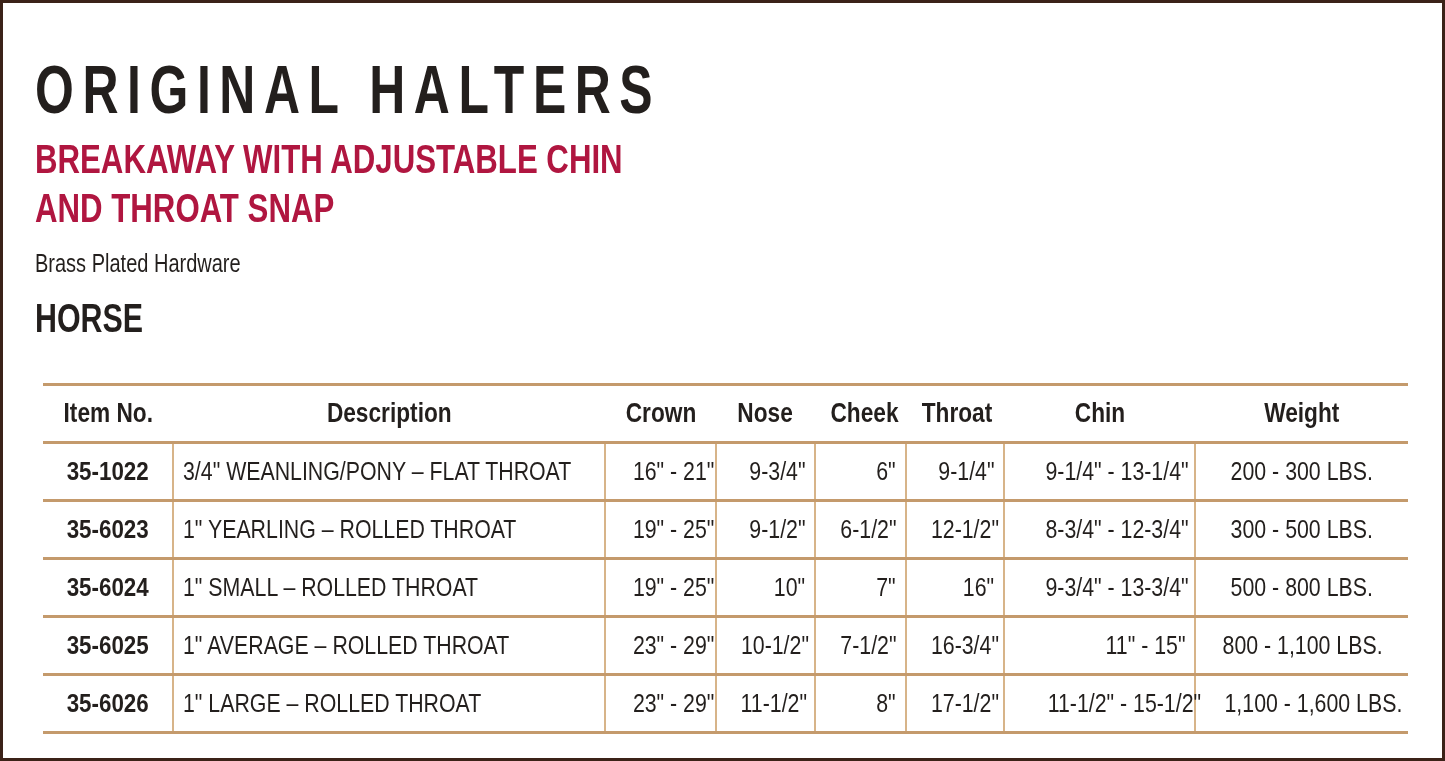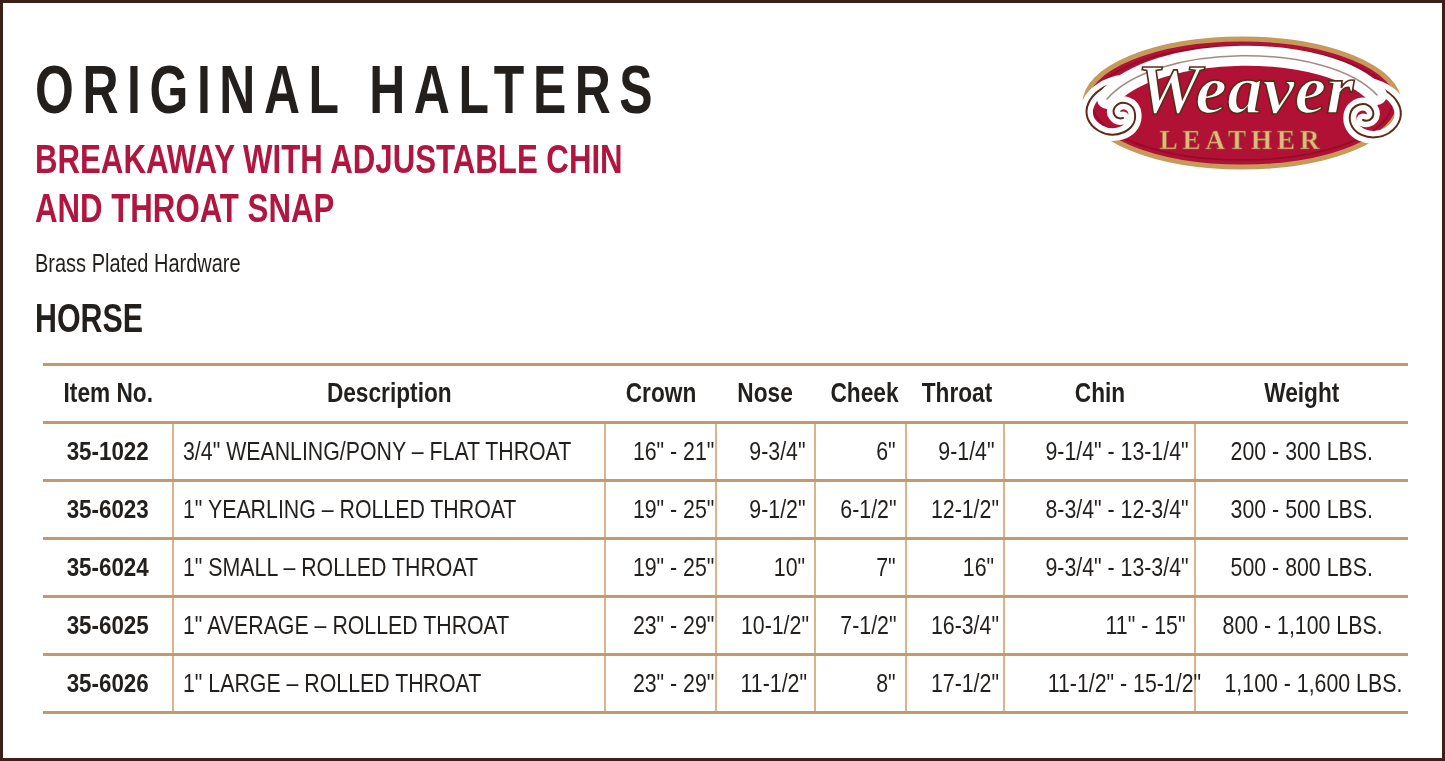--- a/index.html
+++ b/index.html
@@ -82,21 +82,21 @@
     top: 18px;
     width: 355px;
     height: 165px;
   }
   .logo-wrap svg { display: block; width: 100%; height: 100%; }
 
   
   .table-wrap {
     position: absolute;
     left: 40px;
-    top: 360px;
+    top: 380px;
     width: 1365px;
   }
 
   table.spec {
     width: 1365px;
     border-collapse: collapse;
     table-layout: fixed;
   }
 
   table.spec th, table.spec td {
@@ -168,44 +168,20 @@
     <div class="title">ORIGINAL HALTERS</div>
 
     <div class="subtitle">BREAKAWAY WITH ADJUSTABLE CHIN
 AND THROAT SNAP</div>
 
     <div class="hardware">Brass Plated Hardware</div>
 
     <div class="animal">HORSE</div>
   </div>
 
-  <div class="logo-wrap">
-    <svg viewBox="0 0 355 165" xmlns="http://www.w3.org/2000/svg">
-
-      <ellipse cx="177" cy="82" rx="157" ry="64" fill="#B01135" stroke="#C69A5A" stroke-width="5"></ellipse>
-      <ellipse cx="177" cy="82" rx="150" ry="57" fill="none" stroke="#8E0E2B" stroke-width="1.5"></ellipse>
-
-      <g>
-        <path d="M58 60 C 22 66, 10 96, 34 110 C 50 119, 72 110, 70 93 C 69 82, 56 78, 50 86 C 46 92, 51 99, 58 97" fill="none" stroke="#FFFFFF" stroke-width="13" stroke-linecap="round"></path>
-        <path d="M58 60 C 22 66, 10 96, 34 110 C 50 119, 72 110, 70 93 C 69 82, 56 78, 50 86 C 46 92, 51 99, 58 97" fill="none" stroke="#5B2A18" stroke-width="2" stroke-linecap="round"></path>
-      </g>
-
-      <g>
-        <path d="M296 62 C 334 66, 348 96, 324 112 C 306 123, 282 112, 285 94 C 287 83, 301 79, 307 88 C 311 95, 305 102, 298 99" fill="none" stroke="#FFFFFF" stroke-width="13" stroke-linecap="round"></path>
-        <path d="M296 62 C 334 66, 348 96, 324 112 C 306 123, 282 112, 285 94 C 287 83, 301 79, 307 88 C 311 95, 305 102, 298 99" fill="none" stroke="#5B2A18" stroke-width="2" stroke-linecap="round"></path>
-      </g>
-
-      <path d="M42 78 C 90 22, 262 20, 312 74" fill="none" stroke="#FFFFFF" stroke-width="20" stroke-linecap="round"></path>
-      <path d="M42 78 C 90 22, 262 20, 312 74" fill="none" stroke="#5B2A18" stroke-width="1.6" stroke-linecap="round" opacity="0.55"></path>
-
-      <text x="177" y="92" text-anchor="middle" font-family="'Liberation Serif', serif" font-size="70" font-weight="bold" font-style="italic" fill="#FFFFFF" stroke="#5B2A18" stroke-width="1.6" transform="scale(1.02,1.0)">Weaver</text>
-
-      <text x="177" y="128" text-anchor="middle" font-family="'Liberation Serif', serif" font-size="27" font-weight="bold" letter-spacing="5" fill="#E3B982" stroke="#8E6A33" stroke-width="0.7">LEATHER</text>
-    </svg>
-  </div>
 
   <div class="table-wrap">
     <table class="spec">
       <colgroup>
         <col class="c-item">
           <col class="c-desc">
           <col class="c-crown">
           <col class="c-nose">
         <col class="c-cheek">
           <col class="c-throat">

